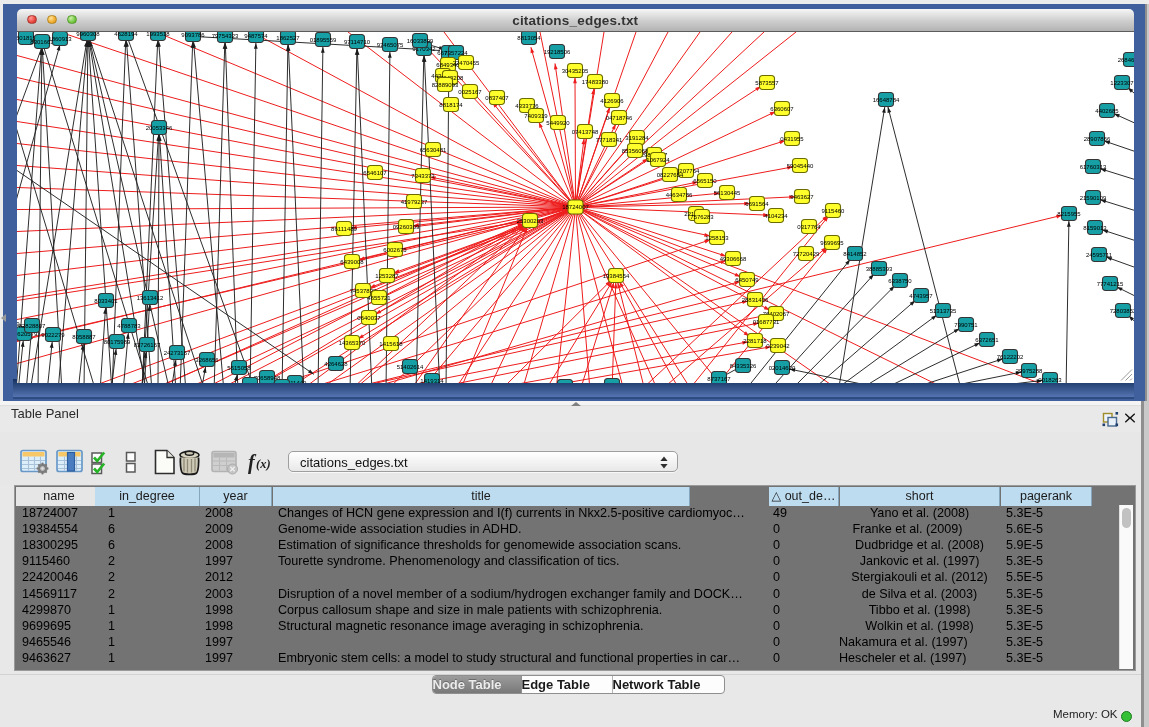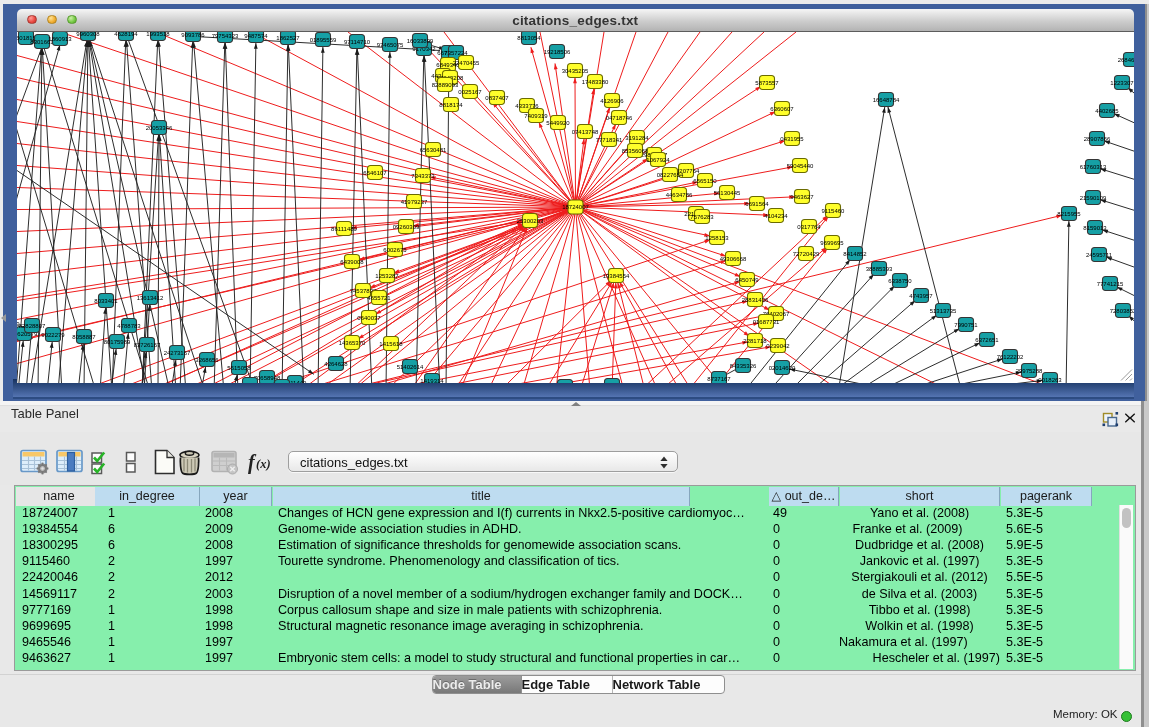--- a/index.html
+++ b/index.html
@@ -14,21 +14,21 @@
 .light{width:9.5px;height:9.5px;border-radius:50%;top:15px}
 #canvas{left:17px;top:31.5px;width:1117px;height:351px;background:#fff;overflow:hidden}
 
 #panel{left:0;top:400.5px;width:1149px;height:326.5px;background:#e8e8e8}
 #splitstrip{left:0;top:0;width:100%;height:5px;background:#f4f4f4;border-bottom:1px solid #dedede}
 #phead{left:0;top:6px;width:100%;height:25px;background:#e9e9e9}
 #ptitle{left:11px;top:5px;font-size:13px;color:#2a2a2a}
 #toolrow{left:0;top:31px;width:100%;height:53px;background:#e7e7e7}
 #combo{left:288px;top:450.5px;width:390px;height:21px;border-radius:5px;border:1px solid #9e9e9e;background:linear-gradient(#ffffff,#e8e8e8);box-shadow:0 1px 0 rgba(255,255,255,.7)}
 #combo span{position:absolute;left:11px;top:3px;font-size:13px;color:#111}
-#table{left:14px;top:484.5px;width:1122px;height:186px;background:#86efac;border:1px solid #9a9a9a}
+#table{left:14px;top:484.5px;width:1122px;height:186px;background:#737373;border:1px solid #9a9a9a}
 .hcell{position:absolute;top:1px;height:19px;background:#bedcf0;border-right:1px solid #86a6bd;font-size:12.5px;color:#1a1a1a;text-align:center;line-height:19px}
 .trow{position:absolute;left:0;width:1100px;height:16.2px;font-size:12.6px;color:#000}
 .trow span{position:absolute;top:0;white-space:nowrap}
 .ell{overflow:hidden;text-overflow:clip}
 #vscroll{left:1119px;top:505px;width:14px;height:164px;background:#fafafa;border-left:1px solid #e0e0e0}
 #vthumb{left:1121.5px;top:508px;width:9px;height:20px;border-radius:5px;background:#c2c2c2}
 #tabs{left:431.5px;top:675px;width:293px;height:18.5px;border:1px solid #8f8f8f;border-radius:4px;background:#fdfdfd;overflow:hidden}
 .seg{position:absolute;top:0;height:100%;font-size:13px;font-weight:bold;line-height:18px;text-align:left;color:#1a1a1a}
 #memory{left:1053px;top:708px;font-size:11.5px;color:#222}
 #memdot{left:1121px;top:710.5px;width:11px;height:11px;border-radius:50%;background:#35c135;border:1px solid #1e7a1e}
@@ -1037,21 +1037,21 @@
 <div class="trow" style="top:586.5px">
 <span style="left:22px">14569117</span>
       <span style="left:108px">2</span>
       <span style="left:205px">2003</span>
       <span style="left:278px;width:484px" class="ell">Disruption of a novel member of a sodium/hydrogen exchanger family and DOCK…</span>
       <span style="left:773px">0</span>
       <span style="left:839px;width:161px;text-align:center">de Silva et al. (2003)</span>
       <span style="left:1006px">5.3E-5</span>
     </div>
 <div class="trow" style="top:602.7px">
-<span style="left:22px">9777169</span>
+<span style="left:22px">4299870</span>
       <span style="left:108px">1</span>
       <span style="left:205px">1998</span>
       <span style="left:278px;width:484px" class="ell">Corpus callosum shape and size in male patients with schizophrenia.</span>
       <span style="left:773px">0</span>
       <span style="left:839px;width:161px;text-align:center">Tibbo et al. (1998)</span>
       <span style="left:1006px">5.3E-5</span>
     </div>
 <div class="trow" style="top:618.9px">
 <span style="left:22px">9699695</span>
       <span style="left:108px">1</span>
@@ -1068,21 +1068,21 @@
       <span style="left:773px">0</span>
       <span style="left:839px;width:161px;text-align:left">Nakamura et al. (1997)</span>
       <span style="left:1006px">5.3E-5</span>
     </div>
 <div class="trow" style="top:651.3px">
 <span style="left:22px">9463627</span>
       <span style="left:108px">1</span>
       <span style="left:205px">1997</span>
       <span style="left:278px;width:484px" class="ell">Embryonic stem cells: a model to study structural and functional properties in car…</span>
       <span style="left:773px">0</span>
-      <span style="left:839px;width:161px;text-align:right">Hescheler et al. (1997)</span>
+      <span style="left:839px;width:161px;text-align:left">Hescheler et al. (1997)</span>
       <span style="left:1006px">5.3E-5</span>
     </div>
   <div class="abs" id="vscroll"></div>
   <div class="abs" id="vthumb"></div>
   <div class="abs" id="panline"></div>
   <div class="abs" id="tabs">
     <div class="seg" style="left:0;width:88px;background:linear-gradient(#9c9c9c,#787878);color:#ececec;text-shadow:0 -1px 0 #6a6a6a">Node Table</div>
     <div class="seg" style="left:88px;width:91px;border-left:1px solid #8f8f8f">Edge Table</div>
     <div class="seg" style="left:179px;width:114px;border-left:1px solid #b5b5b5">Network Table</div>
   </div>

